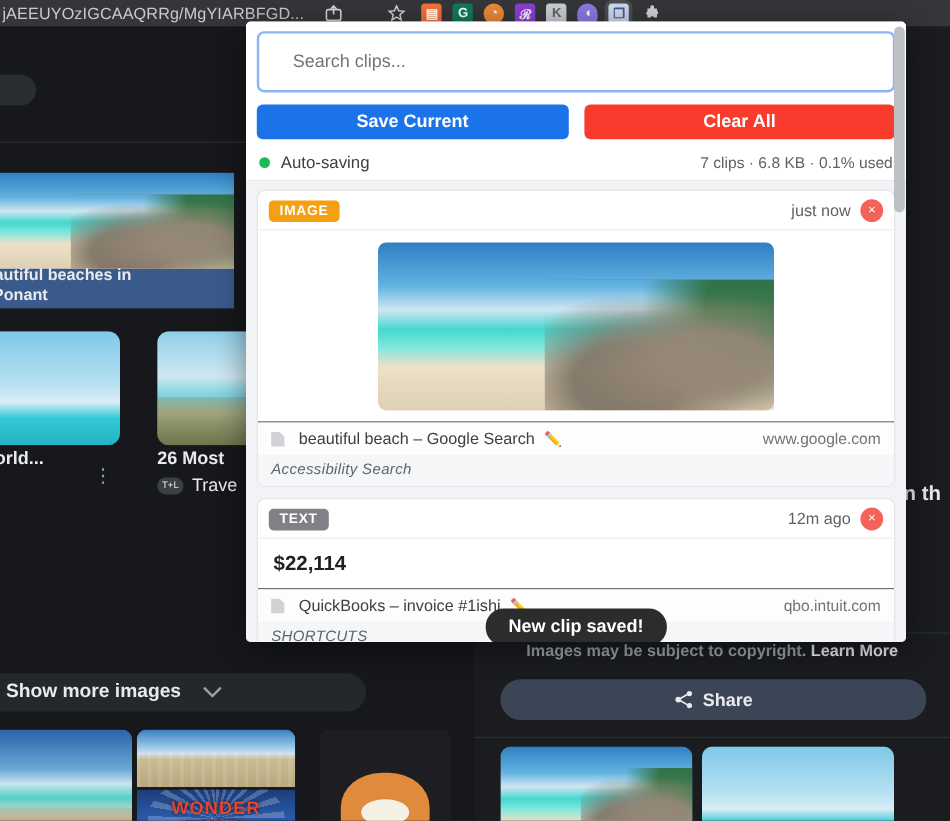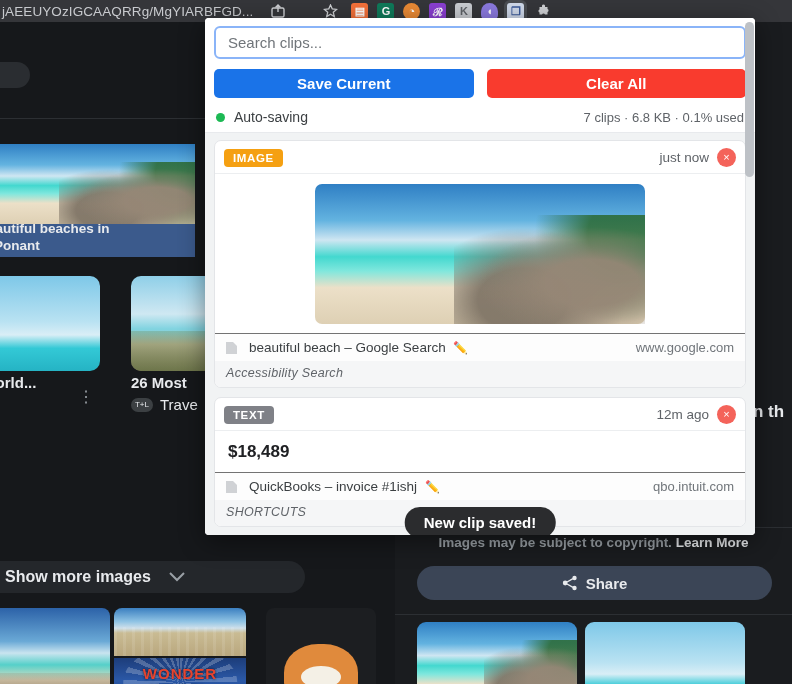--- a/index.html
+++ b/index.html
@@ -121,22 +121,22 @@
 
   
   #popup {
     position:absolute; left:205px; top:18px; width:550px; height:517px;
     background:#ffffff; border-radius:4px; overflow:hidden;
     box-shadow:0 6px 26px rgba(0,0,0,.45);
     z-index:10; display:flex; flex-direction:column;
   }
   #search-row { padding:8px 9px 7px 9px; background:#fff; }
   #search-input {
-    width:100%; height:33px; border:2px solid #8ab4f8; border-radius:6px;
-    padding:0 12px; font-size:15px; color:#202124;
+    width:100%; height:51px; border:2px solid #8ab4f8; border-radius:6px;
+    padding:0 28px; font-size:15px; color:#202124;
     font-family:"Liberation Sans", sans-serif; outline:none; background:#fff;
   }
   #search-input::placeholder { color:#70757a; }
 
   #action-row { display:flex; gap:13px; padding:3px 9px 9px 9px; background:#fff; }
   .action-btn {
     flex:1; height:29px; border:none; border-radius:5px; color:#fff;
     font-size:15px; font-weight:bold; font-family:"Liberation Sans", sans-serif;
     cursor:pointer;
   }
@@ -330,21 +330,21 @@
     </div>
 
     <div class="clip-card">
       <div class="clip-head">
         <span class="clip-badge badge-text">TEXT</span>
         <span class="clip-head-right">
           <span class="clip-time">12m ago</span>
           <span class="clip-close">×</span>
         </span>
       </div>
-      <div class="clip-text-body">$18,489</div>
+      <div class="clip-text-body">$22,114</div>
       <div class="clip-source">
         <svg class="source-icon" viewBox="0 0 13 14">
           <path d="M1 1 H8 L12 5 V13 H1 Z" fill="#9aa0a6"></path>
         </svg>
         <span class="source-title">QuickBooks – invoice #1ishj</span>
         <span class="pencil-icon">✏️</span>
         <span class="source-domain">qbo.intuit.com</span>
       </div>
       <div class="clip-footer footer-caps">SHORTCUTS</div>
     </div>

